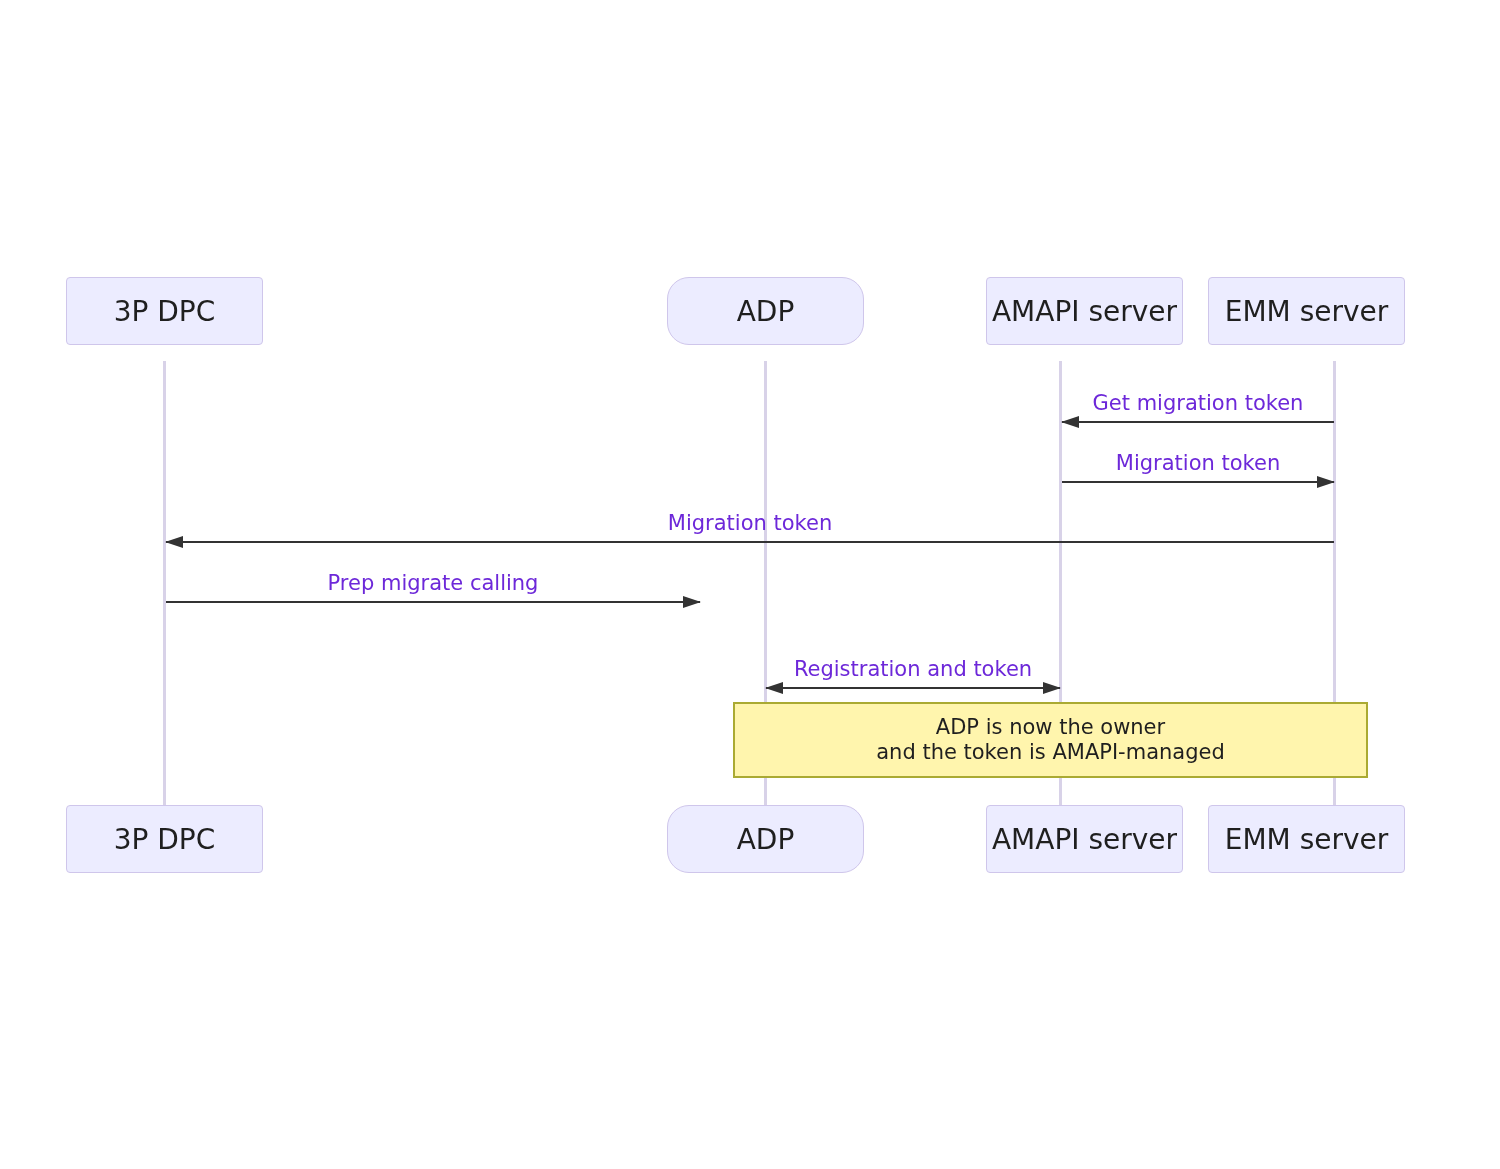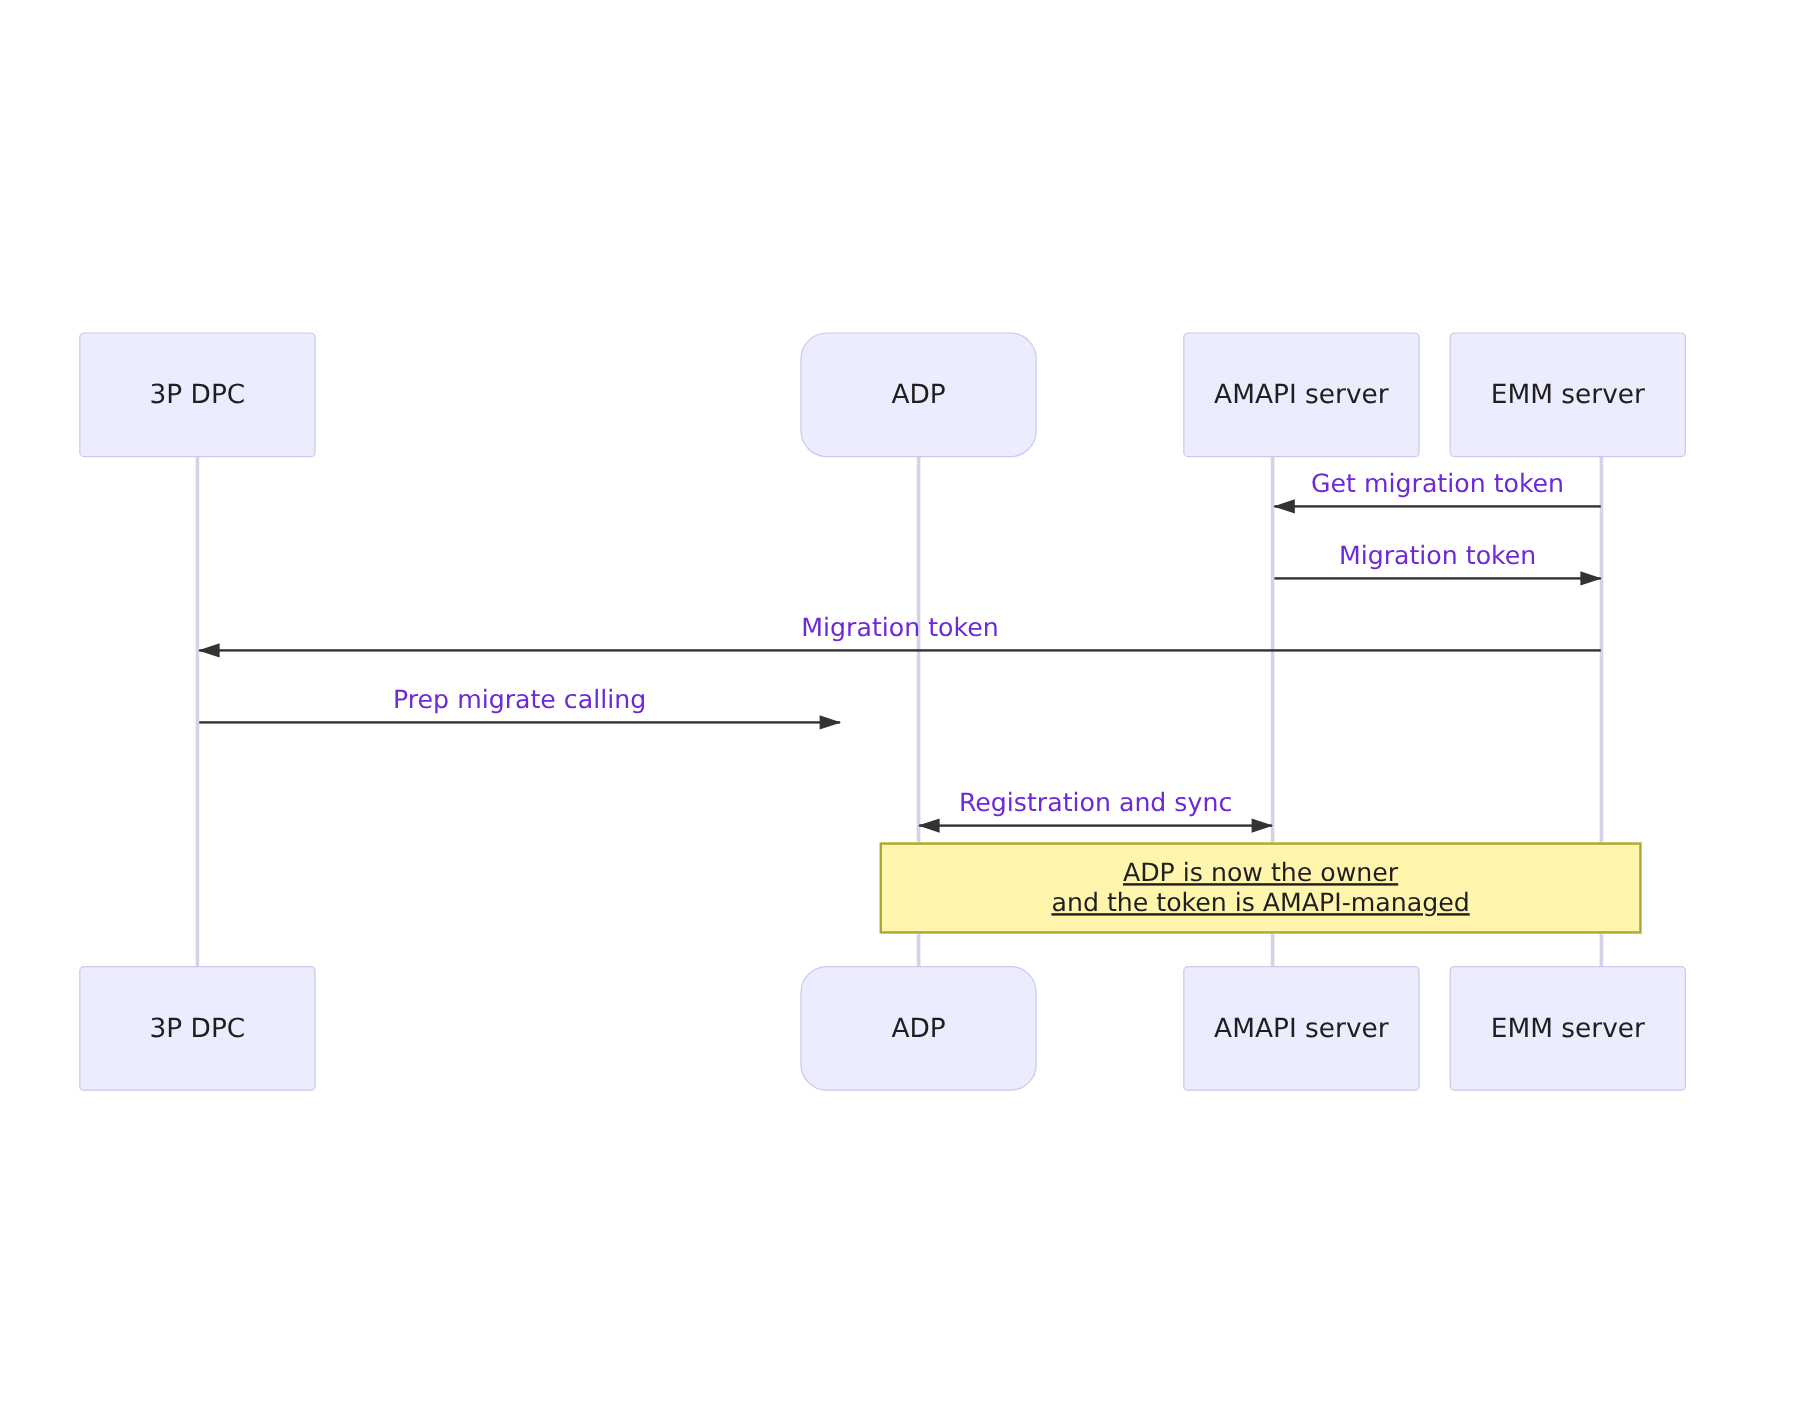--- a/index.html
+++ b/index.html
@@ -10,26 +10,26 @@
     overflow: hidden;
   }
   #diagram {
     position: relative;
     width: 1500px; height: 1169px;
   }
 
   
   .actor {
     position: absolute;
-    width: 197px; height: 104px;
+    width: 197px; height: 68px;
     background: #ECECFF;
     border: 1px solid #CFC6EB;
     border-radius: 4px;
     display: flex; align-items: center; justify-content: center;
-    font-size: 22px;
+    font-size: 28px;
     color: #1f1f1f;
   }
   .row-top    { top: 277px; }
   .row-bottom { top: 805px; }
   .col-a { left: 66px; }
   .col-b { left: 667px; border-radius: 22px; }
   .col-c { left: 986px; }
   .col-d { left: 1208px; }
 
   
@@ -80,21 +80,21 @@
     left: 733px; top: 702px;
     width: 635px; height: 76px;
     background: #FFF5AD;
     border: 2px solid #AAAA33;
     color: #1f1f1f;
     font-size: 21px;
     line-height: 25px;
     text-align: center;
     padding-top: 11px;
   }
-  .note div { white-space: nowrap; text-decoration: underline; }
+  .note div { white-space: nowrap; }
 </style>
 </head>
 <body>
 
 <div id="diagram">
 
   <div class="lifeline ll-a"></div>
   <div class="lifeline ll-b"></div>
   <div class="lifeline ll-c"></div>
   <div class="lifeline ll-d"></div>
@@ -134,21 +134,21 @@
   </div>
 
   <div class="message" id="msg4">
     <span class="msg-label">Prep migrate calling</span>
     <div class="msg-line">
       <span class="arrowhead right"></span>
     </div>
   </div>
 
   <div class="message" id="msg5">
-    <span class="msg-label">Registration and sync</span>
+    <span class="msg-label">Registration and token</span>
     <div class="msg-line">
       <span class="arrowhead left"></span>
       <span class="arrowhead right"></span>
     </div>
   </div>
 
   <div class="note">
     <div>ADP is now the owner</div>
     <div>and the token is AMAPI-managed</div>
   </div>

